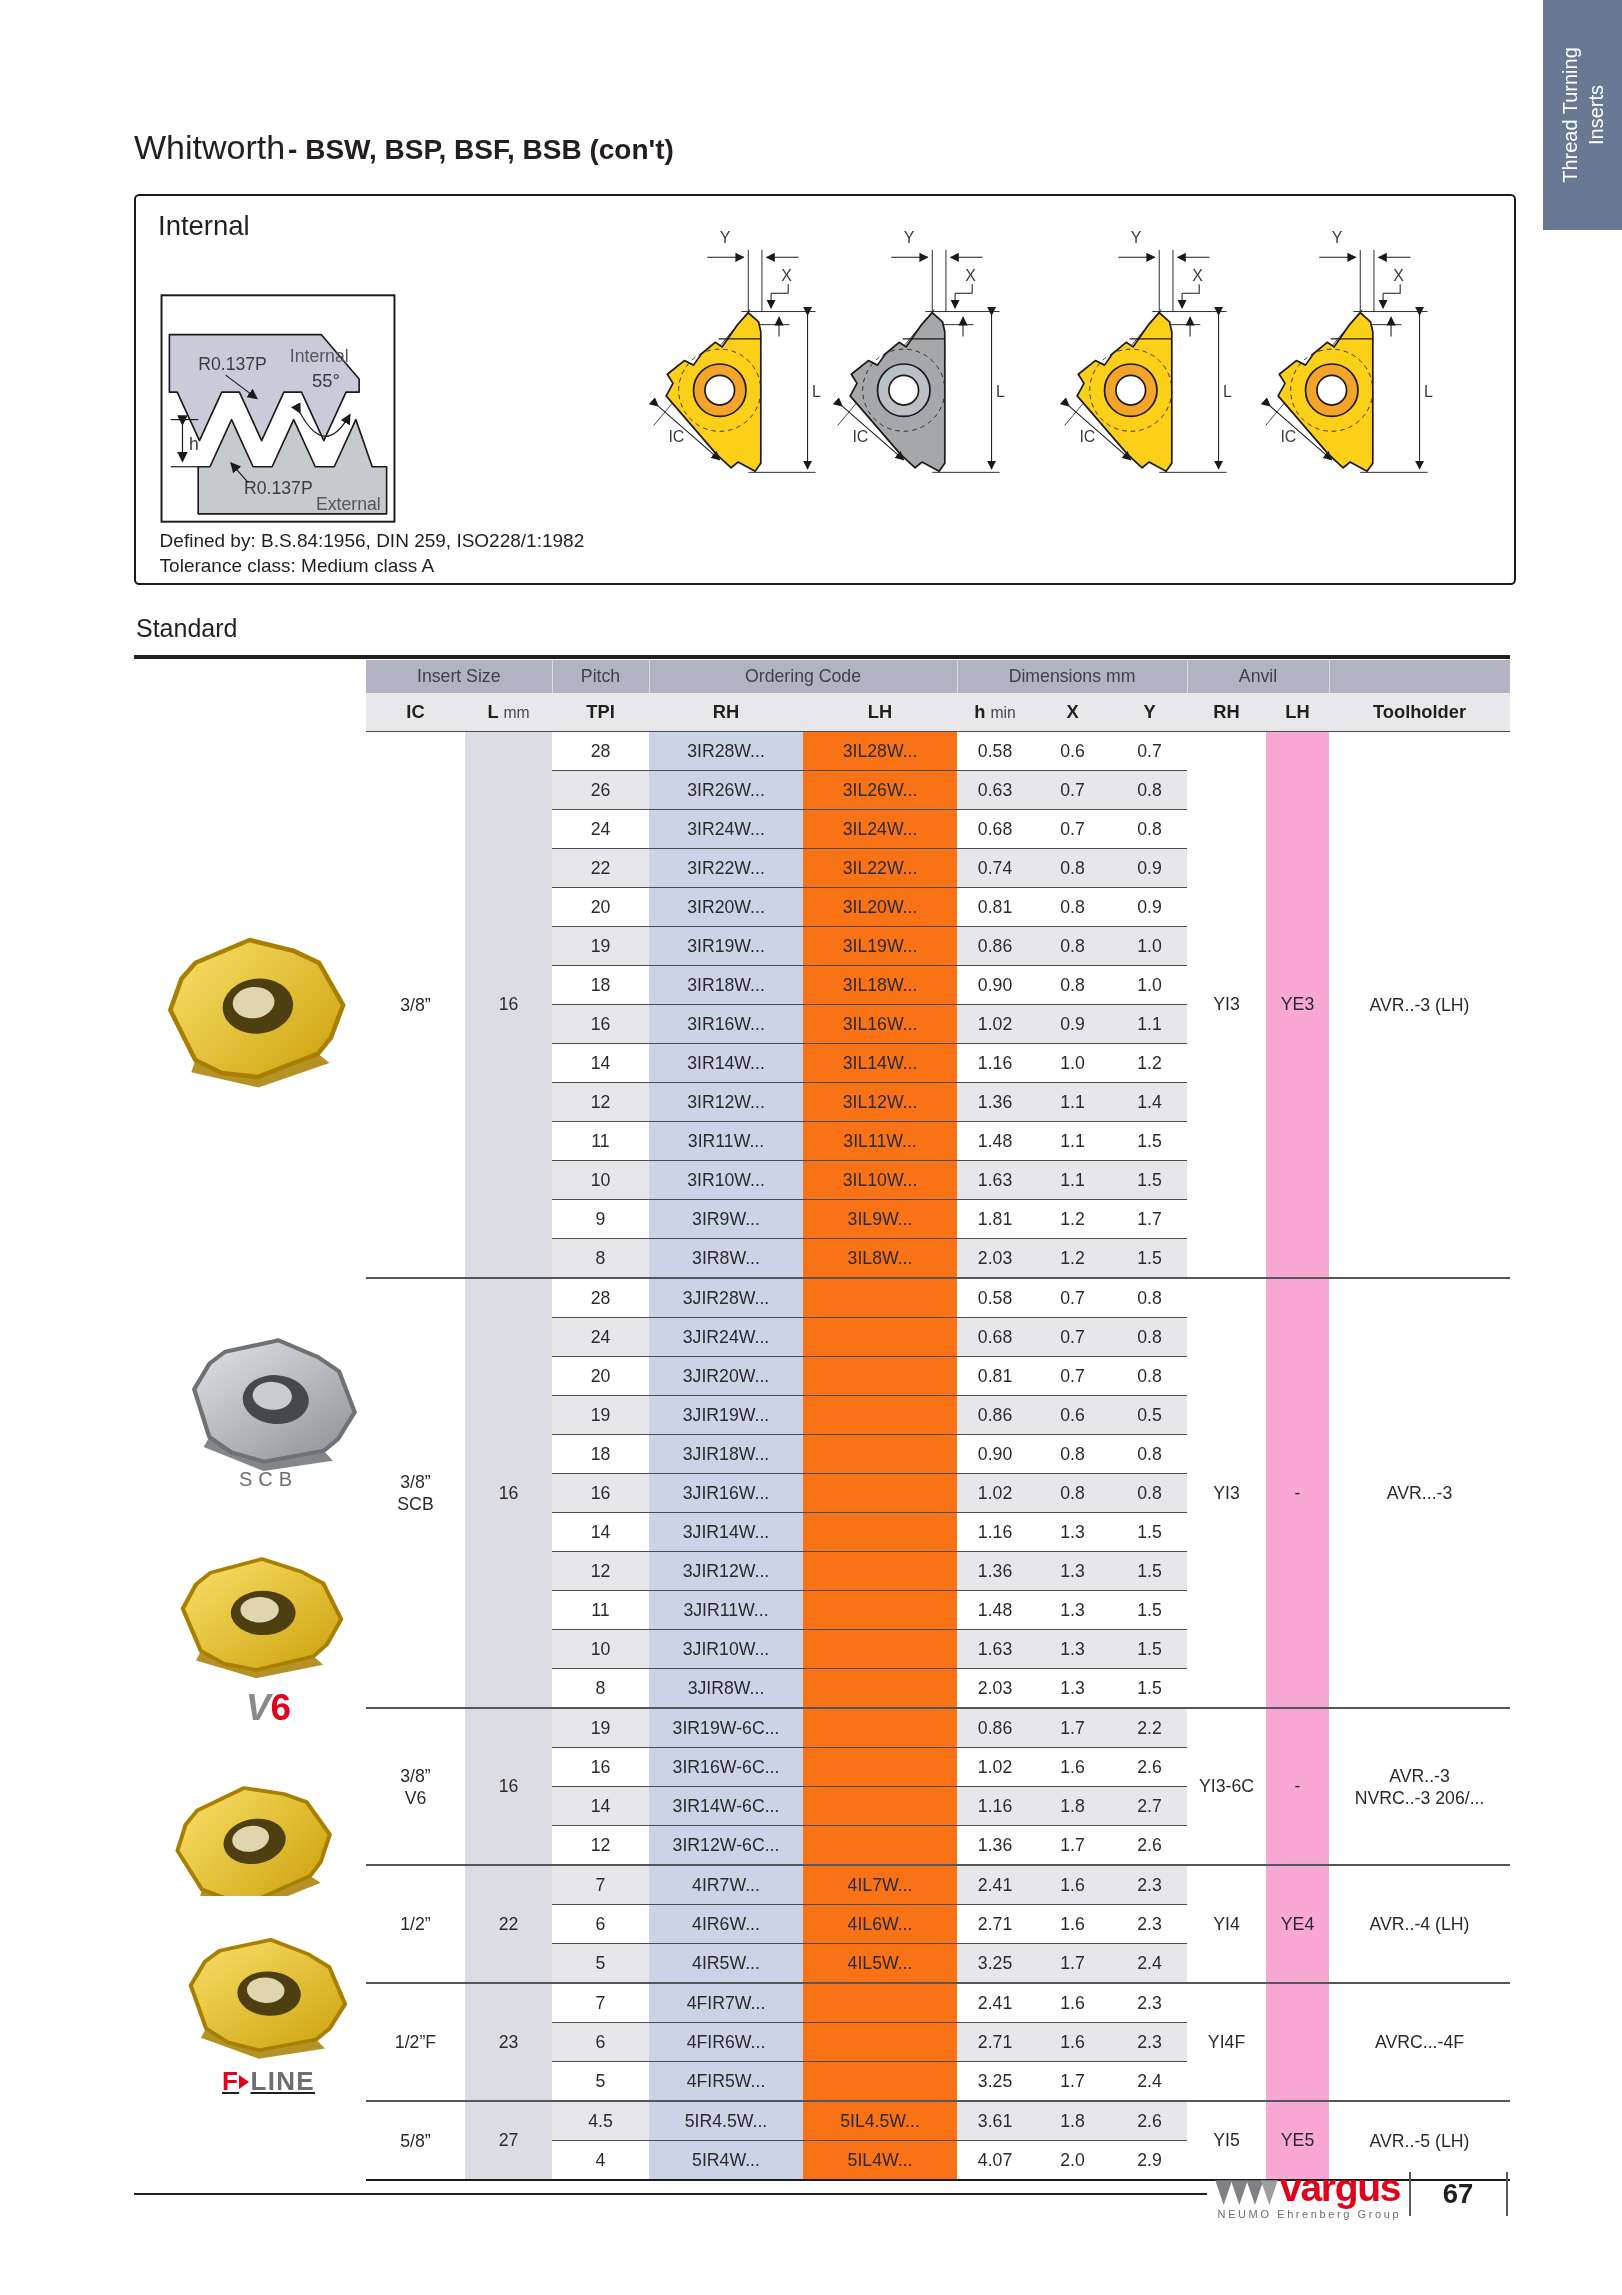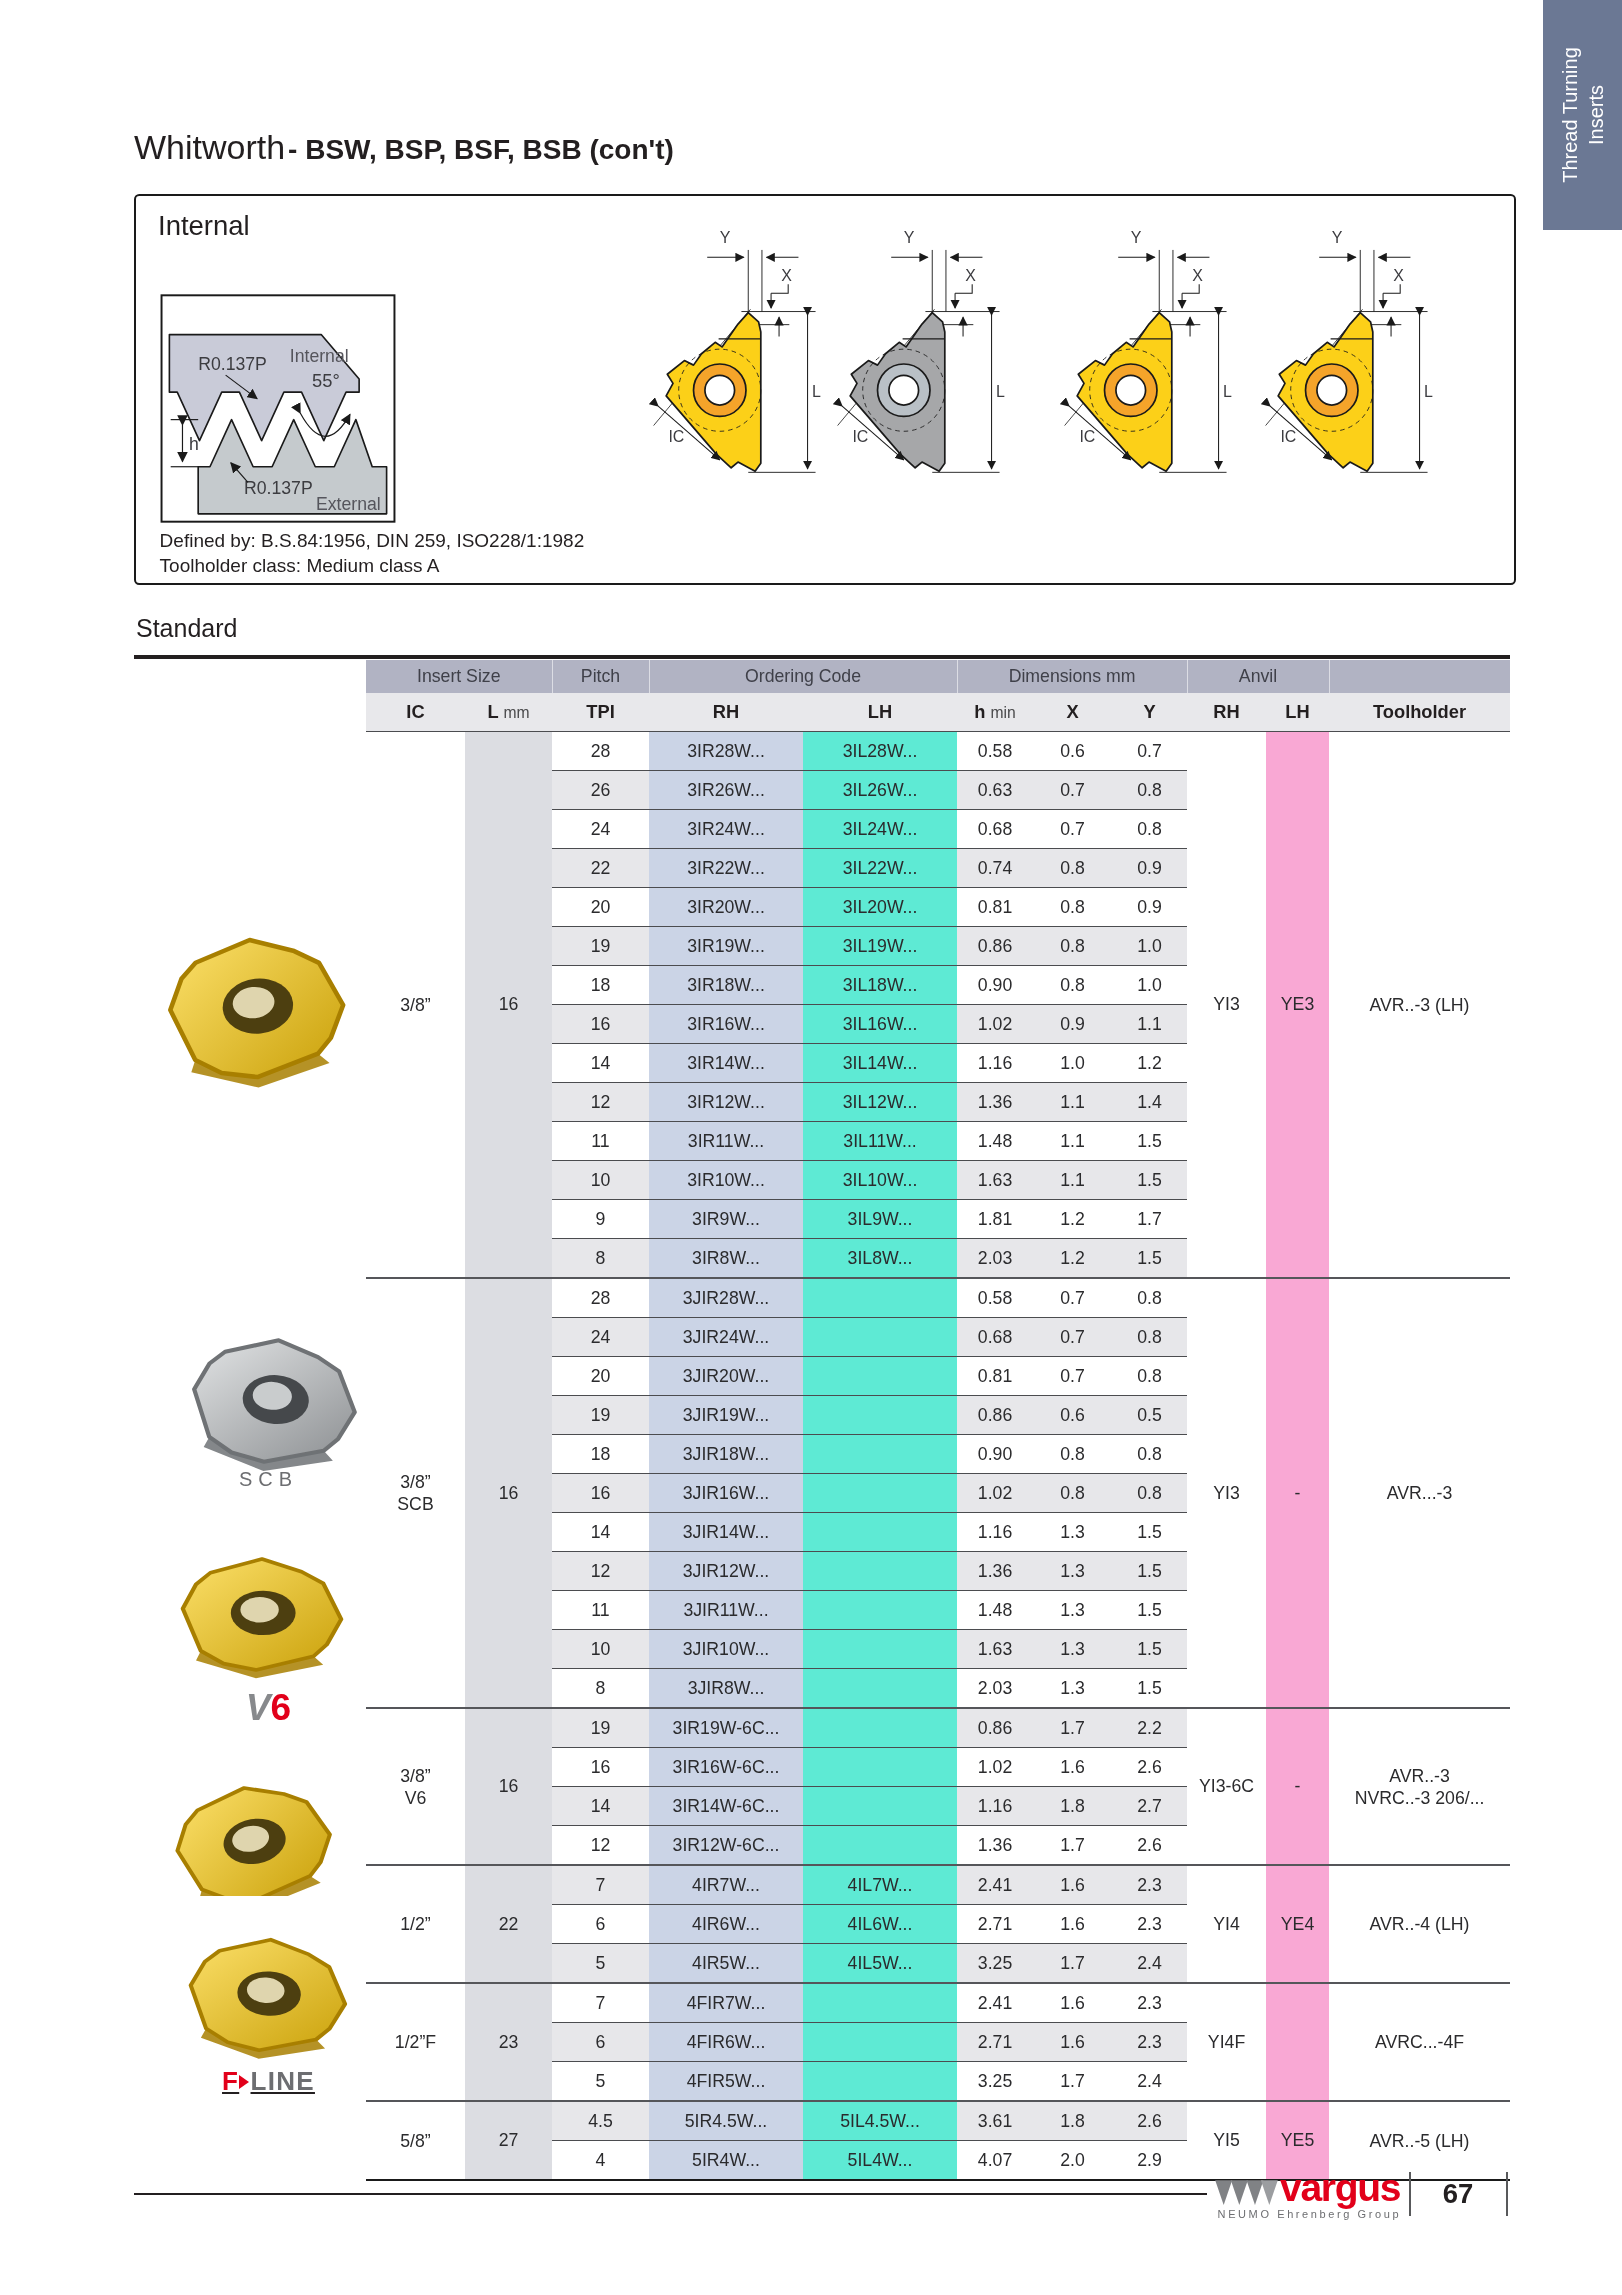--- a/index.html
+++ b/index.html
@@ -36,21 +36,21 @@
   .tbl-wrap{position:absolute;left:366px;top:660px;}
   table.std{border-collapse:collapse;table-layout:fixed;width:1144px;border-bottom:2px solid #1a1a1a;}
   table.std th, table.std td{padding:0;font-weight:normal;}
   thead tr.ghead th{background:#b1b3c3;height:33px;font-size:17.7px;color:#3f4049;border-right:0.7px solid rgba(255,255,255,.55);}
   thead tr.ghead th:last-child{border-right:none;}
   thead tr.shead th{background:#e8e8eb;height:38px;font-size:18.3px;font-weight:bold;color:#231f20;border-bottom:1.3px solid #4b4c4f;}
   thead .sub{font-weight:normal;font-size:15.7px;color:#4a4a4c;}
   tbody td{height:38px;text-align:center;vertical-align:middle;font-size:17.7px;color:#2b2b2d;}
   td.l-cell{background:#dcdde2;}
   td.code-rh{background:#cbd4e6;}
-  td.code-lh{background:#5eead4;margin-left:28px;}
+  td.code-lh{background:#f97316;margin-left:28px;}
   td.alh-cell{background:#f9a8d4;}
   tr.odd td.zeb{background:#e7e7ea;}
   tbody tr:not(.gstart) td.r{border-top:1.3px solid #4b4c4f;}
   tbody tr.gstart:not(.gfirst) td{border-top:2px solid #55565a;}
   td.ic-cell div, td.tool-cell div{line-height:22px;}
 
   
   .photo{position:absolute;}
   .scb-caption{position:absolute;left:164px;top:1468px;width:209px;text-align:center;
     font-size:20px;color:#6d6e71;letter-spacing:5.9px;}
@@ -110,21 +110,21 @@
     <line x1="16" y1="192" x2="58" y2="192" stroke="#1a1a1a" stroke-width="1.8"></line>
     <line x1="16" y1="264" x2="58" y2="264" stroke="#1a1a1a" stroke-width="1.8"></line>
     <line x1="34" y1="200" x2="34" y2="256" stroke="#1a1a1a" stroke-width="1.8" marker-start="url(#pm)" marker-end="url(#pm)"></line>
     <text x="44" y="238" font-size="27" fill="#3c3c40">h</text>
     <text x="128" y="306" font-size="27" fill="#3c3c40">R0.137P</text>
     <line x1="134" y1="288" x2="108" y2="258" stroke="#1a1a1a" stroke-width="1.8" marker-end="url(#pm)"></line>
     <text x="238" y="330" font-size="27" fill="#55555c">External</text>
   </svg></div>
     <div class="defined">
       <div>Defined by: B.S.84:1956, DIN 259, ISO228/1:1982</div>
-      <div>Toolholder class: Medium class A</div>
+      <div>Tolerance class: Medium class A</div>
     </div>
     <div id="variants-host">
         <div class="variant" style="left:504px">
   <svg viewBox="0 0 300 470">
     <defs>
       <marker id="m0a" viewBox="0 0 10 10" refX="9" refY="5" markerWidth="9" markerHeight="9" orient="auto">
         <path d="M0,0 L10,5 L0,10 Z" fill="#1a1a1a"></path>
       </marker>
     </defs>
     <line x1="168" y1="42" x2="168" y2="150" stroke="#1a1a1a" stroke-width="1.6"></line>

